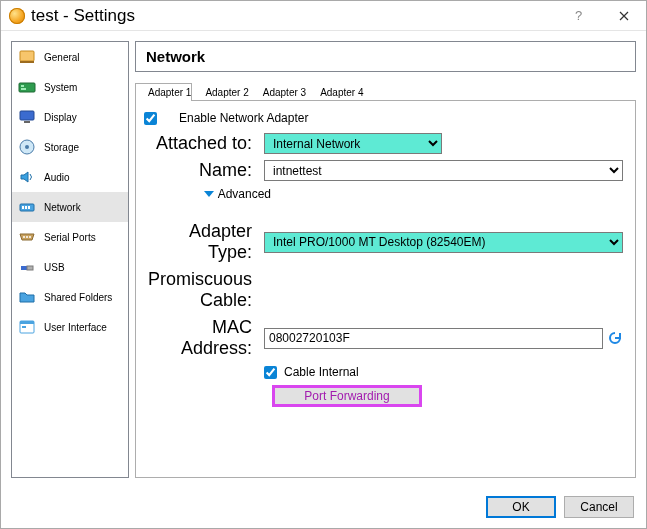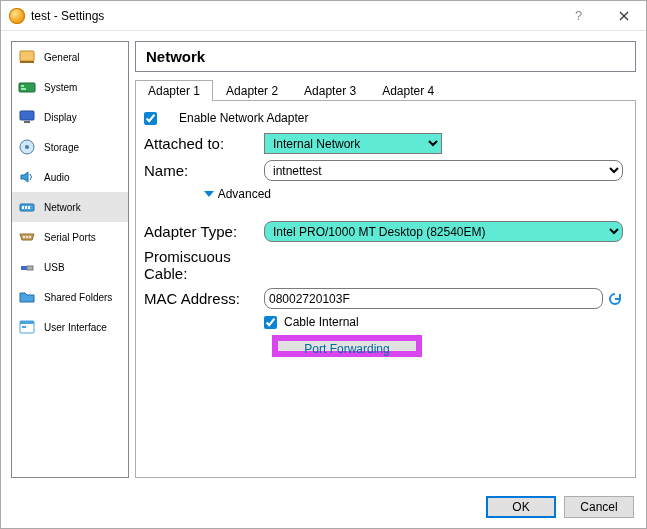--- a/index.html
+++ b/index.html
@@ -28,21 +28,21 @@
     background: #fff;
     border-bottom: 1px solid #e5e5e5;
   }
   .titlebar .app-icon {
     width: 16px; height: 16px;
     border-radius: 50%;
     background: radial-gradient(circle at 35% 35%, #ffe28a 0%, #f5a623 55%, #d17b00 100%);
     margin-right: 6px;
     box-shadow: 0 0 0 1px #c97c00 inset;
   }
-  .titlebar .title { color: #000; font-size: 12px; }
+  .titlebar .title { color: #000; font-size: 17px; }
   .tb-controls { margin-left: auto; display: flex; height: 100%; }
   .tb-btn {
     width: 45px;
     display: flex;
     align-items: center;
     justify-content: center;
     color: #555;
     font-size: 14px;
     font-family: Arial, sans-serif;
   }
@@ -89,22 +89,22 @@
     border: 1px solid #828790;
     padding: 6px 10px;
     font-size: 15px;
     font-weight: bold;
     color: #000;
     background: #fff;
     margin-bottom: 6px;
   }
   .tabbar { display: flex; align-items: flex-end; height: 22px; }
   .tab {
-    padding: 3px 12px 3px 12px;
-    font-size: 12px;
+    padding: 3px 0 3px 12px;
+    font-size: 10px;
     color: #000;
     border: 1px solid transparent;
     border-bottom: none;
     position: relative;
     top: 1px;
   }
   .tab.active {
     border-color: #adadad;
     background: #fff;
     z-index: 2;
@@ -122,36 +122,36 @@
     gap: 19px;
     margin-bottom: 8px;
   }
   .form-row {
     display: flex;
     align-items: center;
     margin-bottom: 6px;
   }
   .form-label {
     width: 120px;
-    text-align: left;
-    padding-right: 6px;
-    font-size: 15px;
+    text-align: right;
+    padding-right: 12px;
+    font-size: 18px;
   }
   .form-ctrl { flex: 1; display: flex; align-items: center; gap: 4px; }
   select, input[type="text"] {
     font: inherit;
     height: 21px;
     border: 1px solid #7a7a7a;
     padding: 1px 4px;
     background: #fff;
   }
   select { background: #5eead4; }
   select:disabled { color: #000; }
   .combo-small { width: 178px; }
-  .combo-full { width: 100%; flex: 1; border-radius: 8px; }
+  .combo-full { width: 100%; flex: 1; }
   .advanced-toggle {
     display: flex;
     align-items: center;
     gap: 4px;
     margin: 4px 0 20px 0;
     justify-content: flex-end;
     width: 127px;
     color: #000;
   }
   .adv-arrow {
@@ -186,23 +186,23 @@
     gap: 8px;
     padding: 8px 12px 10px 12px;
   }
   .refresh-icon {
     width: 16px; height: 16px;
   }
   .pf-btn {
     margin-left: 128px;
     width: 150px;
     height: 22px;
-    border: 6px solid #d946ef;
+    border: 3px solid #d946ef;
     background: #e1e1e1;
-    color: #0369a1;
+    color: #a21caf;
     font: inherit;
   }
 </style>
 </head>
 <body>
 
 <div class="window">
 
   <div class="titlebar">
     <div class="app-icon"></div>

